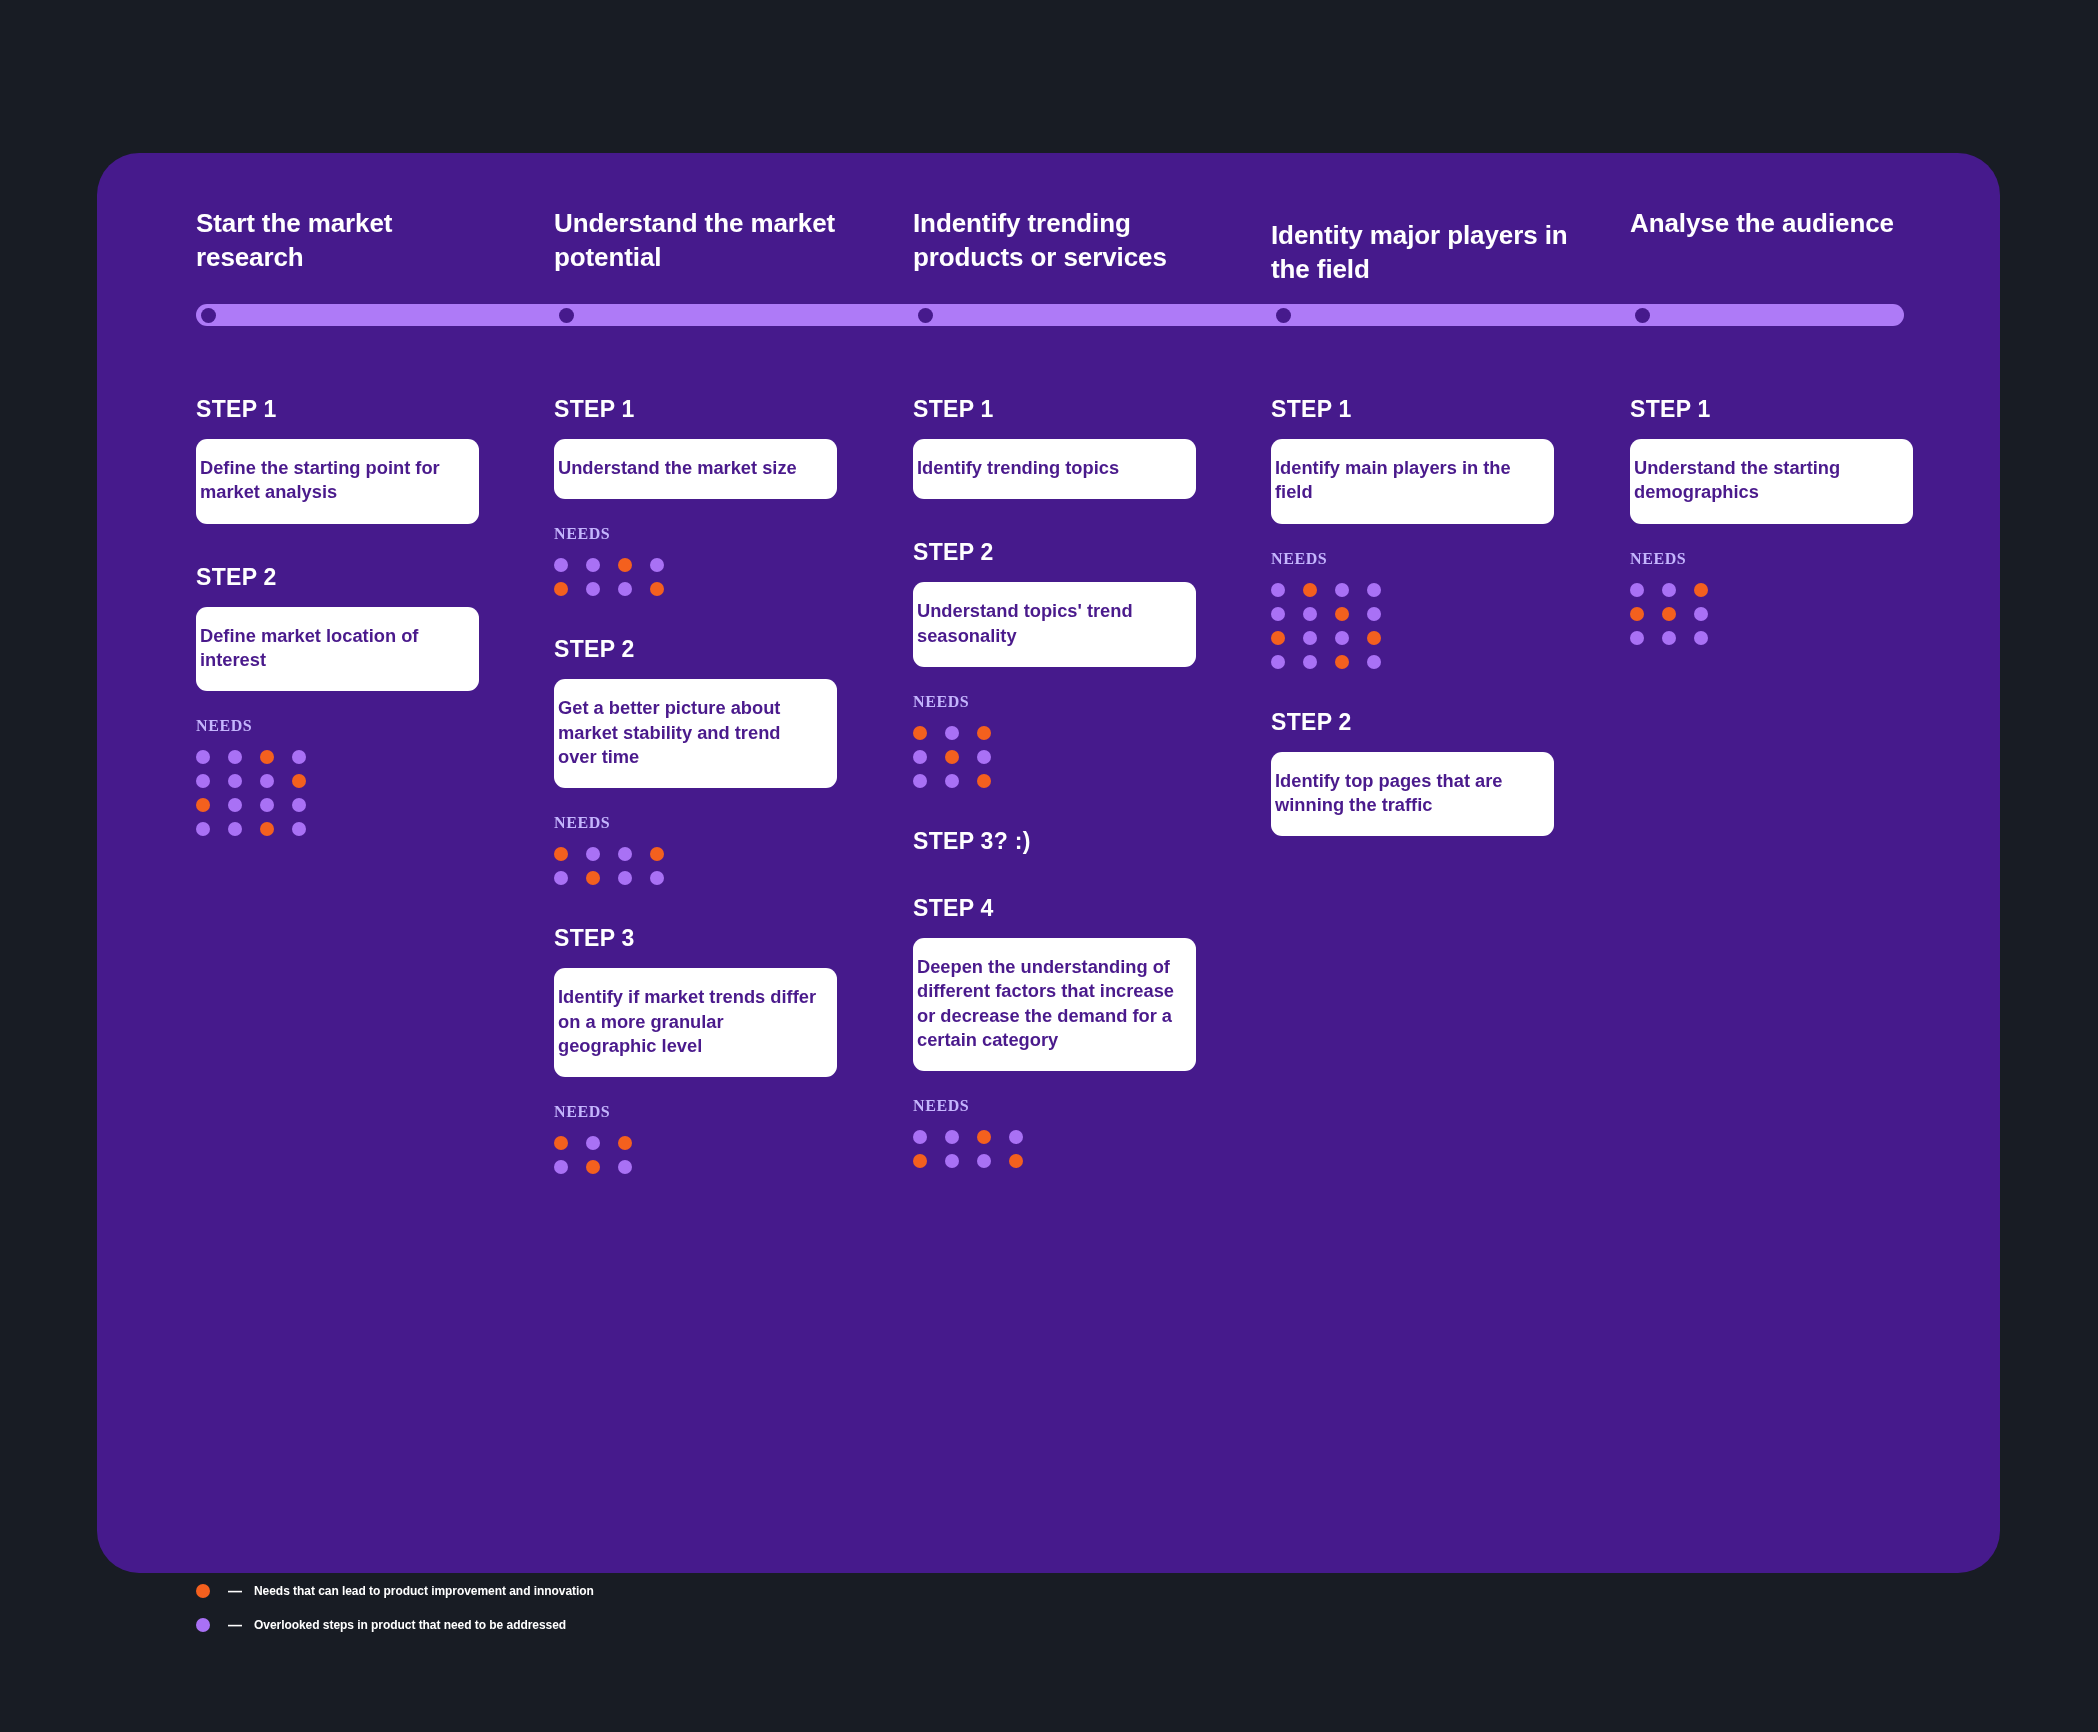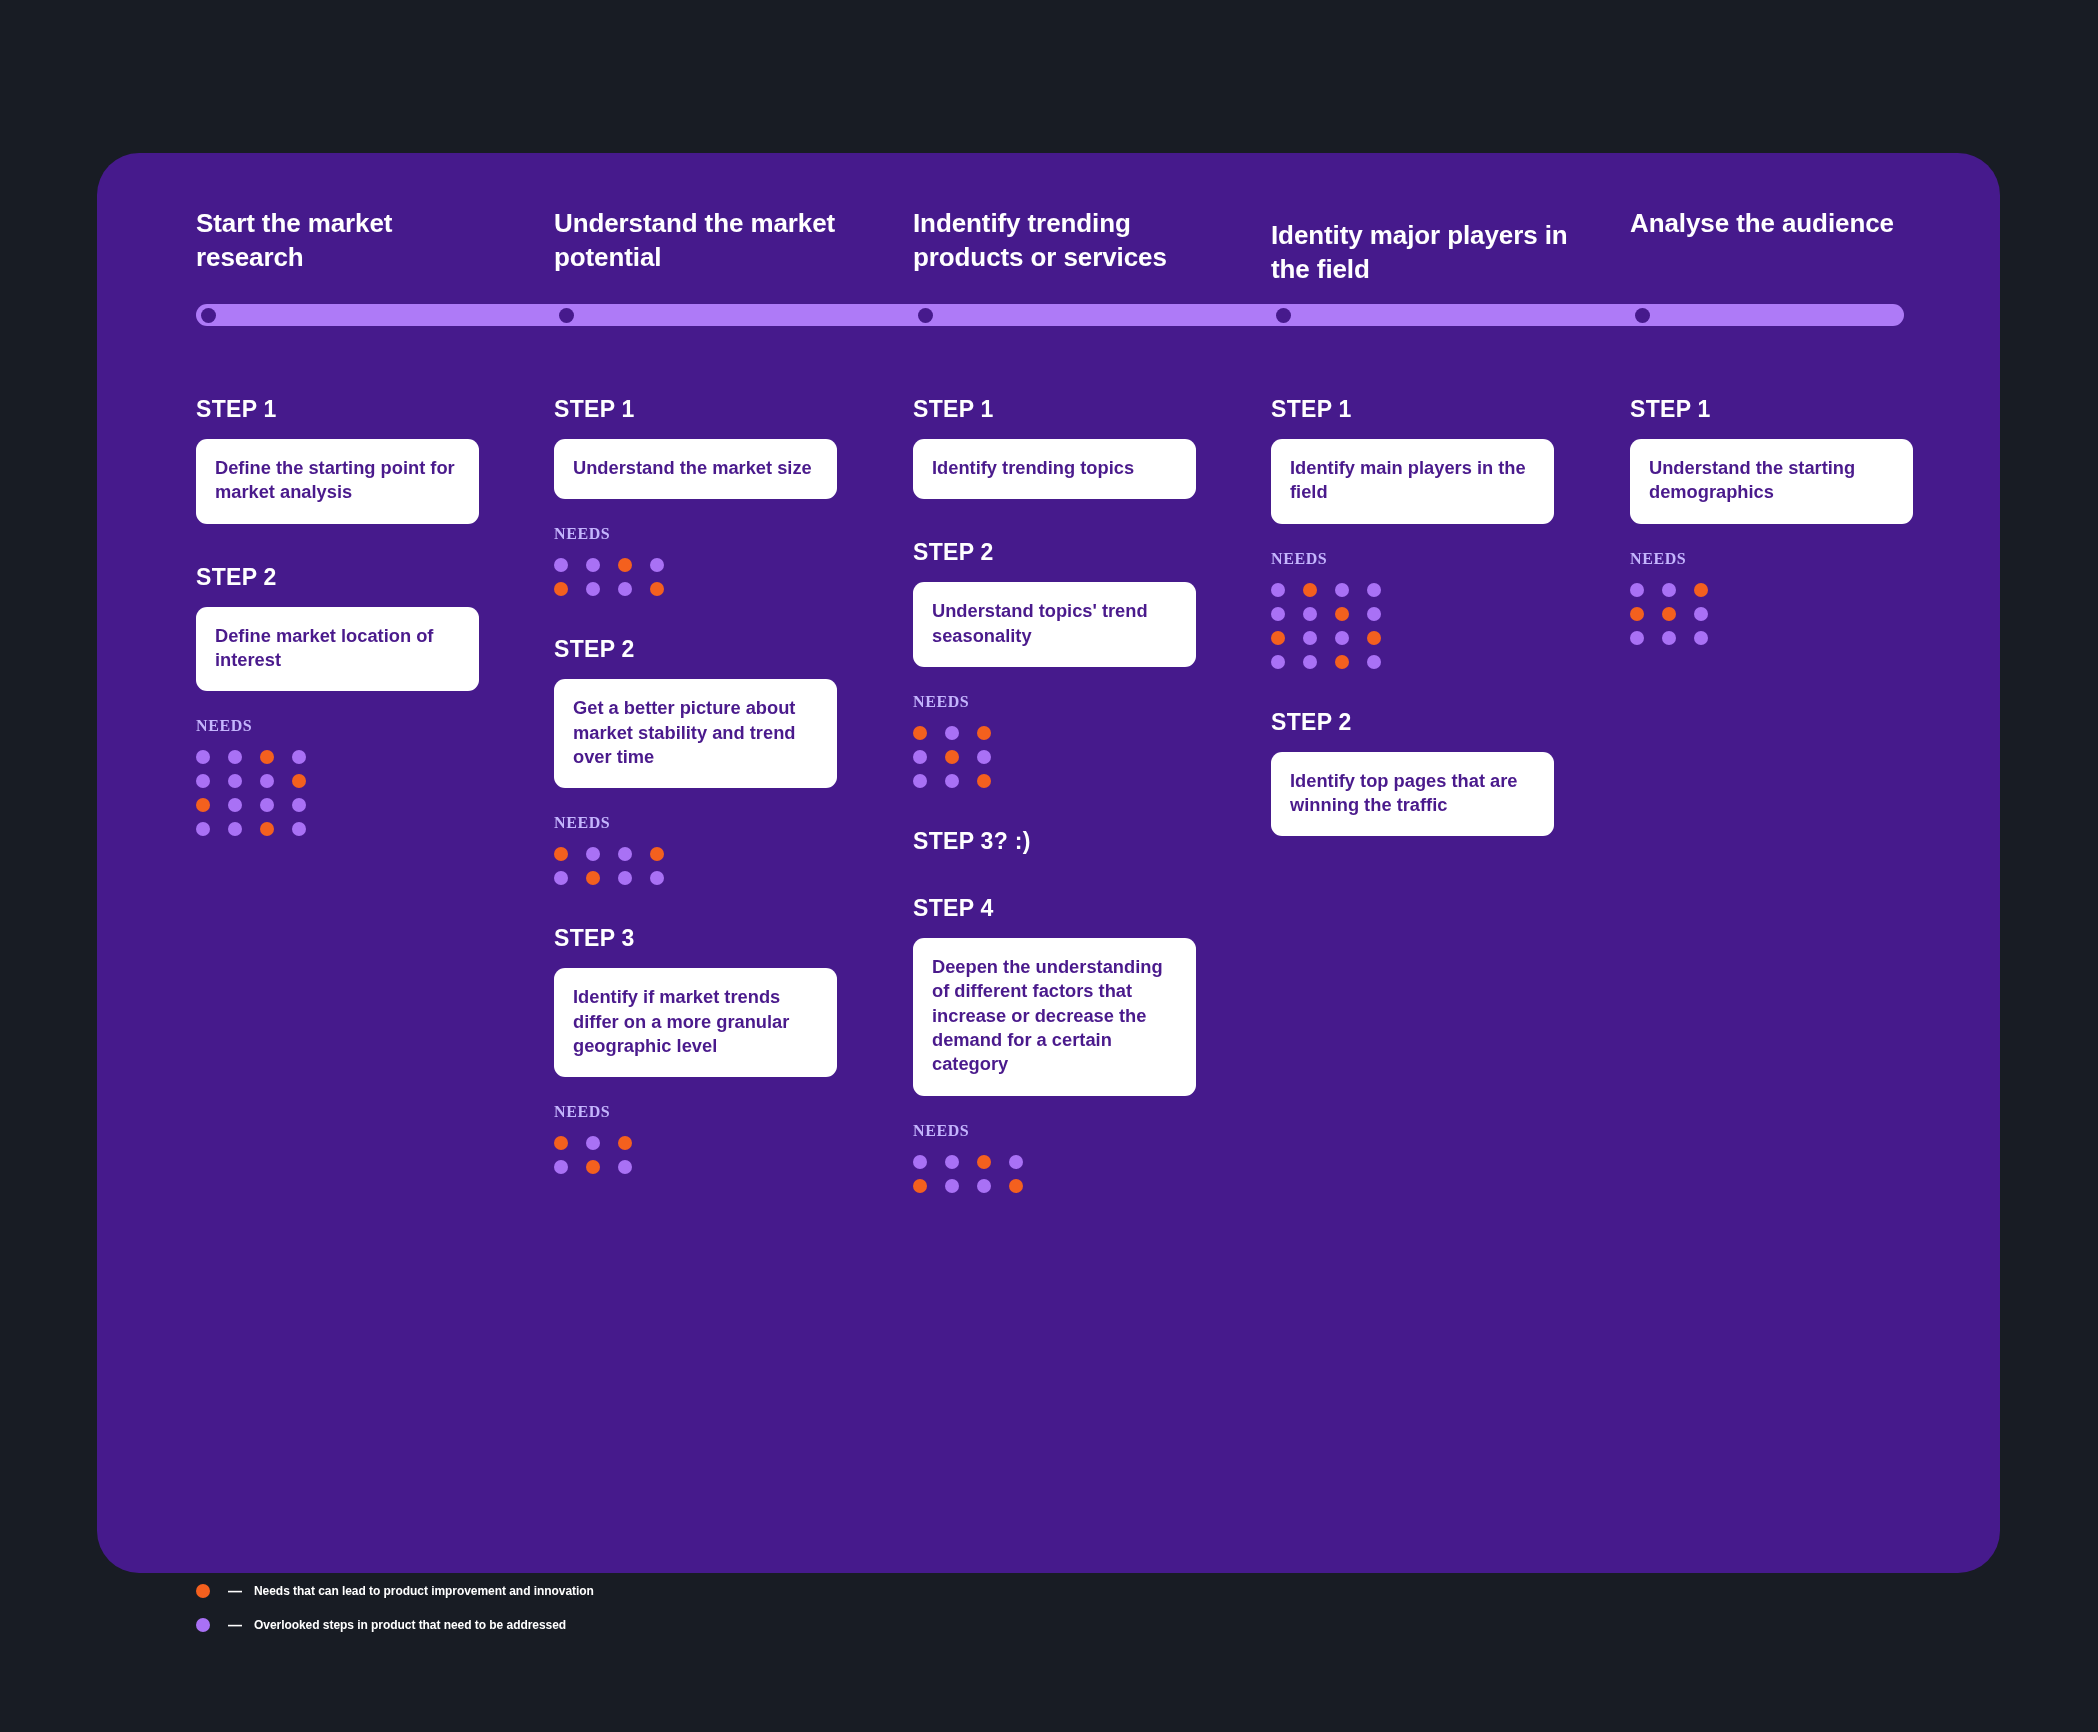--- a/index.html
+++ b/index.html
@@ -93,21 +93,21 @@
     font-size: 23px;
     font-weight: bold;
     letter-spacing: 0.3px;
     margin-top: 40px;
   }
   .step-label.first { margin-top: 0; }
 
   .card {
     background: #FFFFFF;
     border-radius: 11px;
-    padding: 17px 19px 19px 19px;
+    padding: 17px 19px 19px 4px;
     margin-top: 16px;
     color: #4A1A8C;
     font-size: 18.3px;
     font-weight: bold;
     line-height: 1.33;
   }
 
   .needs-label {
     color: #c4b5fd;
     font-size: 16px;

